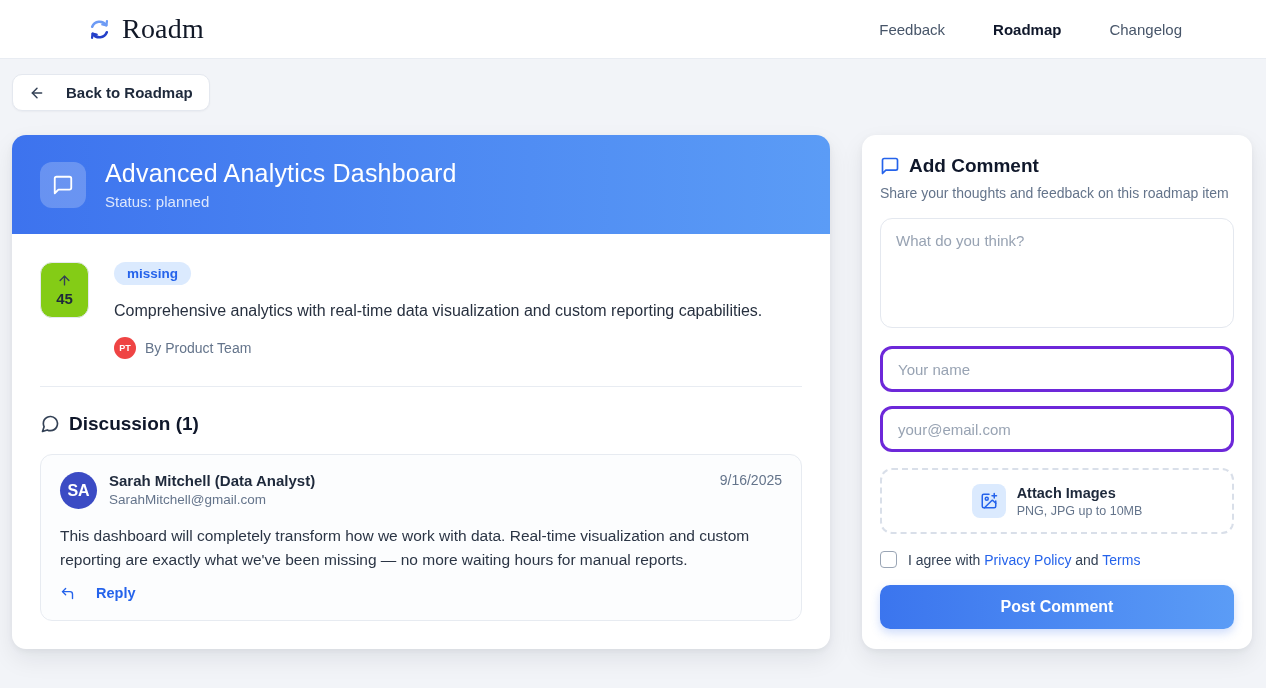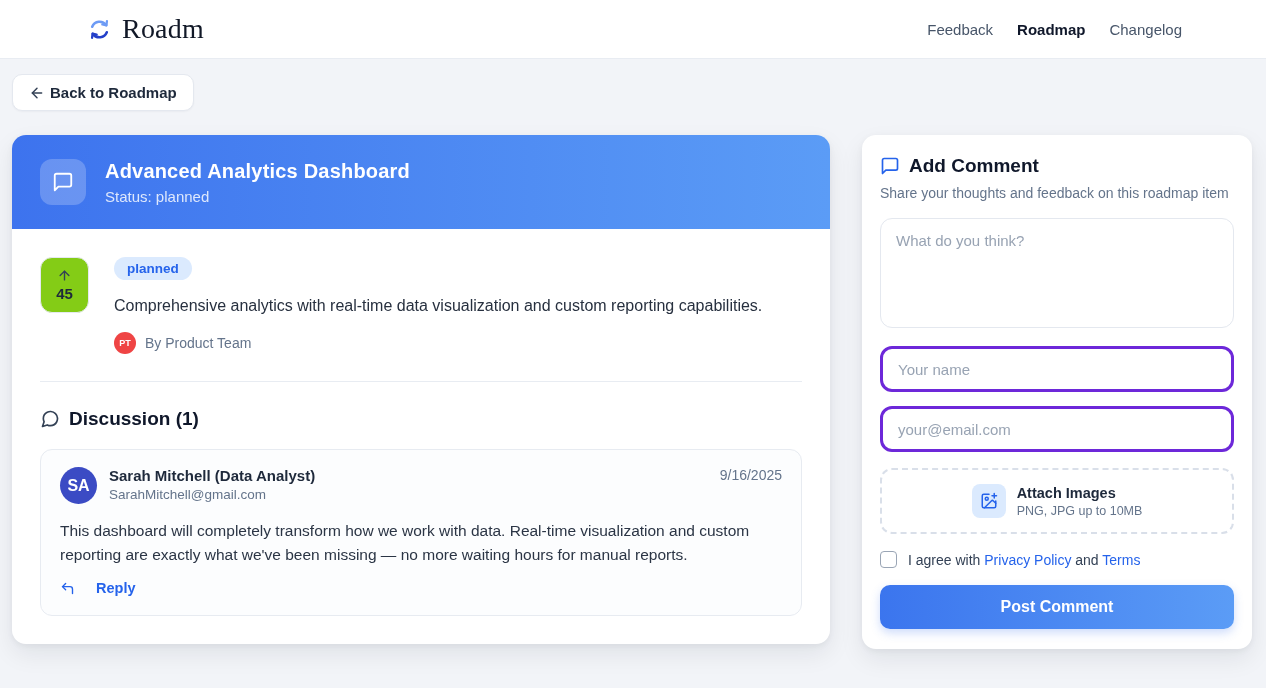--- a/index.html
+++ b/index.html
@@ -14,27 +14,27 @@
   .topbar {
     height:59px; background:#ffffff; border-bottom:1px solid #e8ecf2;
     display:flex; align-items:center; justify-content:space-between;
     padding:0 84px 0 86px;
   }
   .brand { display:flex; align-items:center; gap:9px; cursor:pointer; }
   .brand-name {
     font-family:"Liberation Serif", serif;
     font-size:28px; color:#111827; letter-spacing:0.2px;
   }
-  .nav-links { display:flex; align-items:center; gap:24px; }
+  .nav-links { display:flex; align-items:center; gap:48px; }
   .nav-link { font-size:15px; color:#475569; cursor:pointer; }
   .nav-link.active { color:#0f172a; font-weight:bold; }
   
   .page { padding:15px 14px 0 12px; }
   .back-btn {
-    display:inline-flex; align-items:center; gap:5px;
+    display:inline-flex; align-items:center; gap:21px;
     background:#ffffff; border:1px solid #e4e8ef; border-radius:10px;
     padding:9px 16px; font-size:15px; font-weight:bold; color:#1e293b;
     cursor:pointer; box-shadow:0 1px 2px rgba(15,23,42,0.04);
     margin-bottom:24px;
   }
   .columns { display:flex; gap:32px; align-items:flex-start; }
   
   .main-card {
     width:818px; background:#ffffff; border-radius:14px;
     box-shadow:0 10px 24px rgba(15,23,42,0.08), 0 2px 6px rgba(15,23,42,0.05);
@@ -42,21 +42,21 @@
   }
   .item-header {
     background:linear-gradient(90deg,#3d73ee 0%,#5b9cf6 100%);
     padding:24px 28px; display:flex; align-items:center; gap:19px;
   }
   .item-header-icon {
     width:46px; height:46px; border-radius:12px;
     background:rgba(255,255,255,0.22);
     display:flex; align-items:center; justify-content:center; flex:0 0 auto;
   }
-  .item-title { font-size:20px; font-weight:bold; color:#ffffff; letter-spacing:0.2px; }
+  .item-title { font-size:25px; font-weight:normal; color:#ffffff; letter-spacing:0.2px; }
   .item-status { font-size:15px; color:rgba(255,255,255,0.82); margin-top:5px; }
   .item-body { padding:28px; }
   .item-row { display:flex; gap:25px; }
   .vote-box {
     width:49px; height:56px; border:1px solid #e5e9f0; border-radius:12px;
     background:#84cc16; display:flex; flex-direction:column;
     align-items:center; justify-content:center; gap:2px; cursor:pointer; flex:0 0 auto;
   }
   .vote-arrow { font-size:16px; color:#334155; line-height:1; }
   .vote-count { font-size:15px; font-weight:bold; color:#1e293b; }
@@ -197,21 +197,21 @@
           <div class="vote-box">
             <span class="vote-arrow">
               <svg width="15" height="15" viewBox="0 0 24 24" fill="none" stroke="#334155" stroke-width="2.2" stroke-linecap="round" stroke-linejoin="round">
                 <line x1="12" y1="19" x2="12" y2="5"></line>
                   <polyline points="5 12 12 5 19 12"></polyline>
               </svg>
             </span>
             <span class="vote-count">45</span>
           </div>
           <div>
-            <span class="status-pill">planned</span>
+            <span class="status-pill">missing</span>
             <div class="item-desc">Comprehensive analytics with real-time data visualization and custom reporting capabilities.</div>
             <div class="author-row">
               <span class="author-avatar">PT</span>
               <span class="author-name">By Product Team</span>
             </div>
           </div>
         </div>
 
         <hr class="divider">
 

